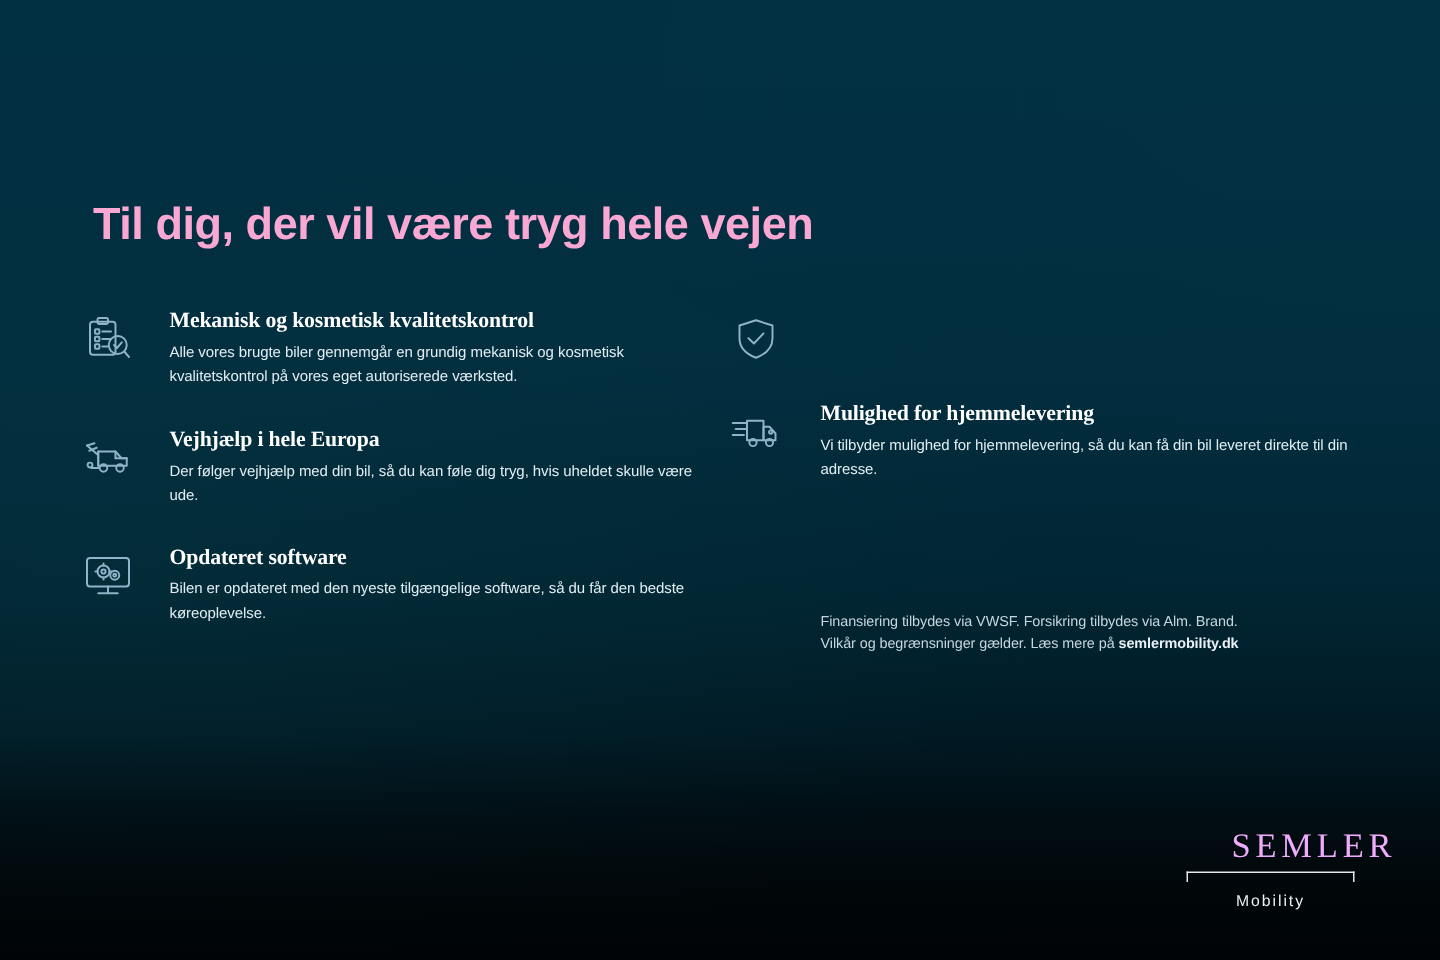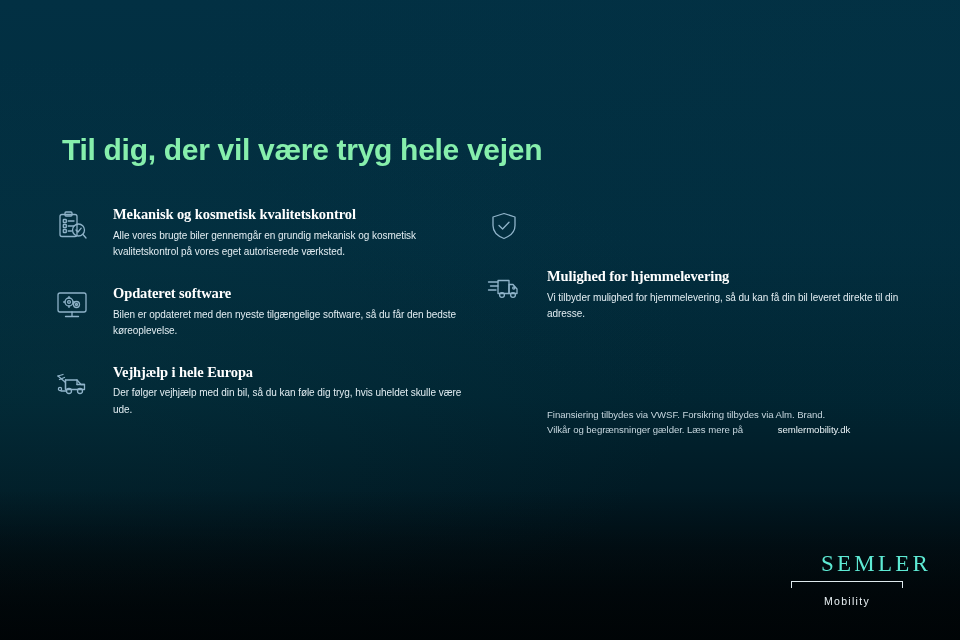--- a/index.html
+++ b/index.html
@@ -48,21 +48,21 @@
     position: absolute;
     inset: 0;
   }
 
   .page-title {
     position: absolute;
     left: 62px;
     top: 113px;
     font-size: 30px;
     font-weight: bold;
-    color: #86efac;
+    color: #f9a8d4;
     letter-spacing: -0.3px;
     white-space: nowrap;
   }
 
   .col {
     position: absolute;
     top: 205px;
     width: 420px;
   }
   .col-left  { left: 55px; }
@@ -112,34 +112,34 @@
   .fineprint {
     position: absolute;
     left: 547px;
     top: 408px;
     width: 340px;
     font-size: 9.6px;
     line-height: 1.55;
     color: #c6d6de;
     letter-spacing: -0.05px;
   }
-  .fineprint .strong { font-weight: normal; color: #e8f1f5; margin-left: 32px; }
+  .fineprint .strong { font-weight: bold; color: #e8f1f5; }
 
   .logo {
     position: absolute;
     left: 788px;
     top: 552px;
     width: 118px;
     text-align: center;
   }
   .logo-word {
     font-family: "Liberation Serif", serif;
     font-size: 23px;
     letter-spacing: 3.2px;
-    color: #5eead4;
+    color: #f0abfc;
     line-height: 1;
     padding-left: 3px;
     margin-left: 30px;
   }
   .logo-bracket {
     position: relative;
     height: 9px;
     margin-top: 6px;
   }
   .logo-bracket::before {
@@ -196,61 +196,61 @@
         </span>
         <div class="body">
           <p class="f-title">Mekanisk og kosmetisk kvalitetskontrol</p>
           <p class="f-desc">Alle vores brugte biler gennemgår en grundig mekanisk og kosmetisk kvalitetskontrol på vores eget autoriserede værksted.</p>
         </div>
       </div>
 
       <div class="feature">
         <span class="icon-wrap">
           <svg viewBox="0 0 34 34" fill="none" stroke="#8fb3c9" stroke-width="1.3" stroke-linecap="round" stroke-linejoin="round">
+            <path d="M3 9 L10 15"></path>
+            <path d="M3 9 L8 7.5"></path>
+            <path d="M4.5 12.5 L9.5 10.5"></path>
+            <path d="M16 13 h6 l4 4.5 h3.5 v5 H10.5 v-9.5 z"></path>
+            <path d="M10.5 13 v9.5"></path>
+            <line x1="22" y1="13" x2="22" y2="17.5"></line>
+            <line x1="22" y1="17.5" x2="29.5" y2="17.5"></line>
+            <circle cx="14" cy="24" r="2.5"></circle>
+            <circle cx="25" cy="24" r="2.5"></circle>
+            <line x1="6" y1="24" x2="11" y2="24"></line>
+            <circle cx="5" cy="22" r="1.6"></circle>
+          </svg>
+        </span>
+        <div class="body">
+          <p class="f-title">Vejhjælp i hele Europa</p>
+          <p class="f-desc">Der følger vejhjælp med din bil, så du kan føle dig tryg, hvis uheldet skulle være ude.</p>
+        </div>
+      </div>
+
+      <div class="feature">
+        <span class="icon-wrap">
+          <svg viewBox="0 0 34 34" fill="none" stroke="#8fb3c9" stroke-width="1.3" stroke-linecap="round" stroke-linejoin="round">
             <rect x="3" y="5" width="28" height="19" rx="2"></rect>
             <line x1="17" y1="24" x2="17" y2="28"></line>
             <line x1="10.5" y1="28.5" x2="23.5" y2="28.5"></line>
             <circle cx="14" cy="14" r="4"></circle>
             <circle cx="14" cy="14" r="1.4"></circle>
             <circle cx="21.5" cy="16.5" r="3"></circle>
             <circle cx="21.5" cy="16.5" r="1"></circle>
             <line x1="14" y1="8.6" x2="14" y2="10"></line>
             <line x1="14" y1="18" x2="14" y2="19.4"></line>
             <line x1="8.6" y1="14" x2="10" y2="14"></line>
             <line x1="18" y1="14" x2="19.4" y2="14"></line>
           </svg>
         </span>
         <div class="body">
           <p class="f-title">Opdateret software</p>
           <p class="f-desc">Bilen er opdateret med den nyeste tilgængelige software, så du får den bedste køreoplevelse.</p>
         </div>
       </div>
 
-      <div class="feature">
-        <span class="icon-wrap">
-          <svg viewBox="0 0 34 34" fill="none" stroke="#8fb3c9" stroke-width="1.3" stroke-linecap="round" stroke-linejoin="round">
-            <path d="M3 9 L10 15"></path>
-            <path d="M3 9 L8 7.5"></path>
-            <path d="M4.5 12.5 L9.5 10.5"></path>
-            <path d="M16 13 h6 l4 4.5 h3.5 v5 H10.5 v-9.5 z"></path>
-            <path d="M10.5 13 v9.5"></path>
-            <line x1="22" y1="13" x2="22" y2="17.5"></line>
-            <line x1="22" y1="17.5" x2="29.5" y2="17.5"></line>
-            <circle cx="14" cy="24" r="2.5"></circle>
-            <circle cx="25" cy="24" r="2.5"></circle>
-            <line x1="6" y1="24" x2="11" y2="24"></line>
-            <circle cx="5" cy="22" r="1.6"></circle>
-          </svg>
-        </span>
-        <div class="body">
-          <p class="f-title">Vejhjælp i hele Europa</p>
-          <p class="f-desc">Der følger vejhjælp med din bil, så du kan føle dig tryg, hvis uheldet skulle være ude.</p>
-        </div>
-      </div>
-
     </div>
 
     <div class="col col-right">
 
       <div class="feature">
         <span class="icon-wrap">
           <svg viewBox="0 0 34 34" fill="none" stroke="#8fb3c9" stroke-width="1.3" stroke-linecap="round" stroke-linejoin="round">
             <path d="M17 4.5 L28 8 v8.5 c0 6.5 -5.2 10.8 -11 13 c-5.8 -2.2 -11 -6.5 -11 -13 V8 z"></path>
             <polyline points="12,16.5 15.6,20 22,13.3"></polyline>
           </svg>

